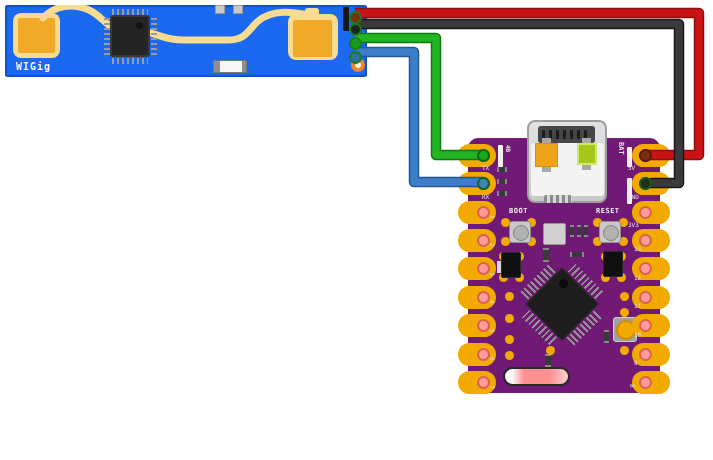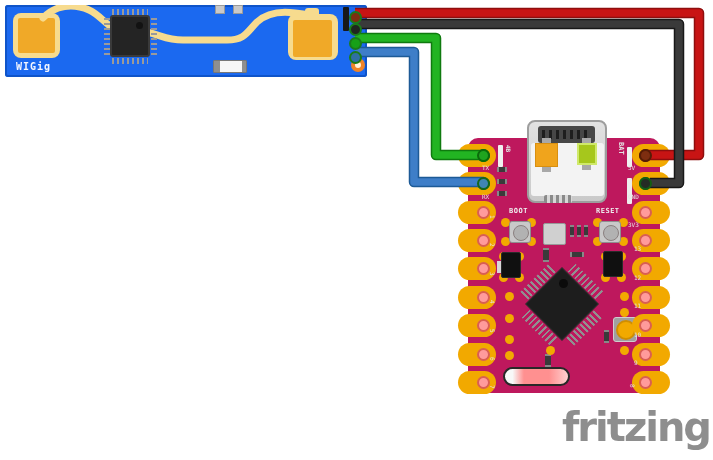--- a/index.html
+++ b/index.html
@@ -23,21 +23,21 @@
   .lead-v{position:absolute;background:repeating-linear-gradient(0deg,#9A9A9A 0 2px,rgba(0,0,0,0) 2px 5px);}
   .ic-dot{position:absolute;border-radius:50%;background:#121212;}
   #mount-hole{position:absolute;left:346px;top:53px;width:14px;height:14px;border-radius:50%;
               background:#FFF3DC;border:4px solid #F08428;box-sizing:border-box;}
   .mod-cap{position:absolute;left:348.5px;width:13px;height:13px;border-radius:50%;
            box-sizing:border-box;border:2px solid #1A7C1A;z-index:6;}
   .capfill-red{background:#7E2E10;} .capfill-black{background:#20261F;}
   .capfill-green{background:#17A017;} .capfill-blue{background:#2F6FA3;}
 
   
-  #mcu{position:absolute;left:468px;top:138px;width:192px;height:255px;background:#be185d;border-radius:10px;}
+  #mcu{position:absolute;left:468px;top:138px;width:192px;height:255px;background:#701a75;border-radius:10px;}
   .pin-stadium{position:absolute;width:38px;height:23px;border-radius:12px;background:#F2A900;}
   .hole{position:absolute;width:13px;height:13px;border-radius:50%;box-sizing:border-box;}
   .hole-pink{background:#FF9B9B;border:2px solid #D95F52;}
   .hole-green{background:#1FA41F;border:2px solid #0B6B0B;}
   .hole-blue{background:#3F85B5;border:2px solid #15671C;}
   .hole-red{background:#7E2E10;border:2px solid #571D06;}
   .hole-black{background:#252B25;border:2px solid #135F13;}
   .plabel{position:absolute;font:6px "DejaVu Sans Mono",monospace;color:#E3E3E3;white-space:nowrap;}
   .rot{transform:rotate(90deg);transform-origin:top left;}
   .silk{position:absolute;background:#F0F0F0;border-radius:1px;}
@@ -271,14 +271,13 @@
       <path d="M 355 38 L 436 38 L 436 155 L 484 155" fill="none" stroke="#22B422" stroke-width="7.5" stroke-linejoin="round" stroke-linecap="butt"></path>
       <path d="M 355 52 L 414 52 L 414 182 L 484 182" fill="none" stroke="#1D5A96" stroke-width="10.5" stroke-linejoin="round" stroke-linecap="butt"></path>
       <path d="M 355 52 L 414 52 L 414 182 L 484 182" fill="none" stroke="#3E7EC8" stroke-width="7.5" stroke-linejoin="round" stroke-linecap="butt"></path>
     </svg>
 
   <div class="hole hole-green mcu-cap" style="left:476.5px;top:148.5px;"></div>
   <div class="hole hole-blue mcu-cap" style="left:476.5px;top:176.9px;"></div>
   <div class="hole hole-red mcu-cap" style="left:638.5px;top:148.5px;"></div>
   <div class="hole hole-black mcu-cap" style="left:638.5px;top:176.9px;"></div>
 
-  <div id="logo">fritzing</div>
 </div>
 
 </body></html>

